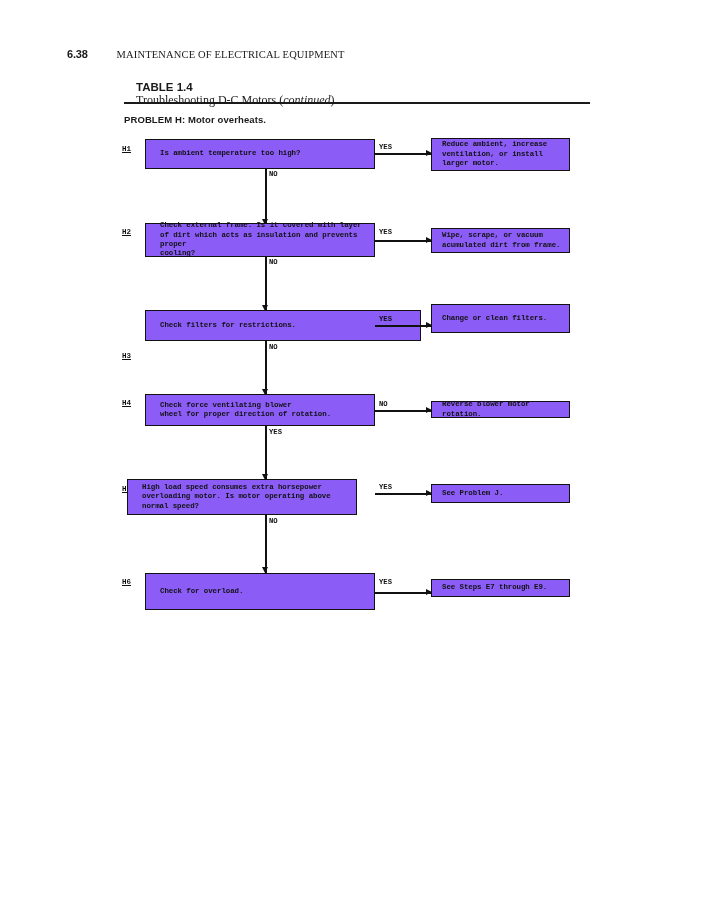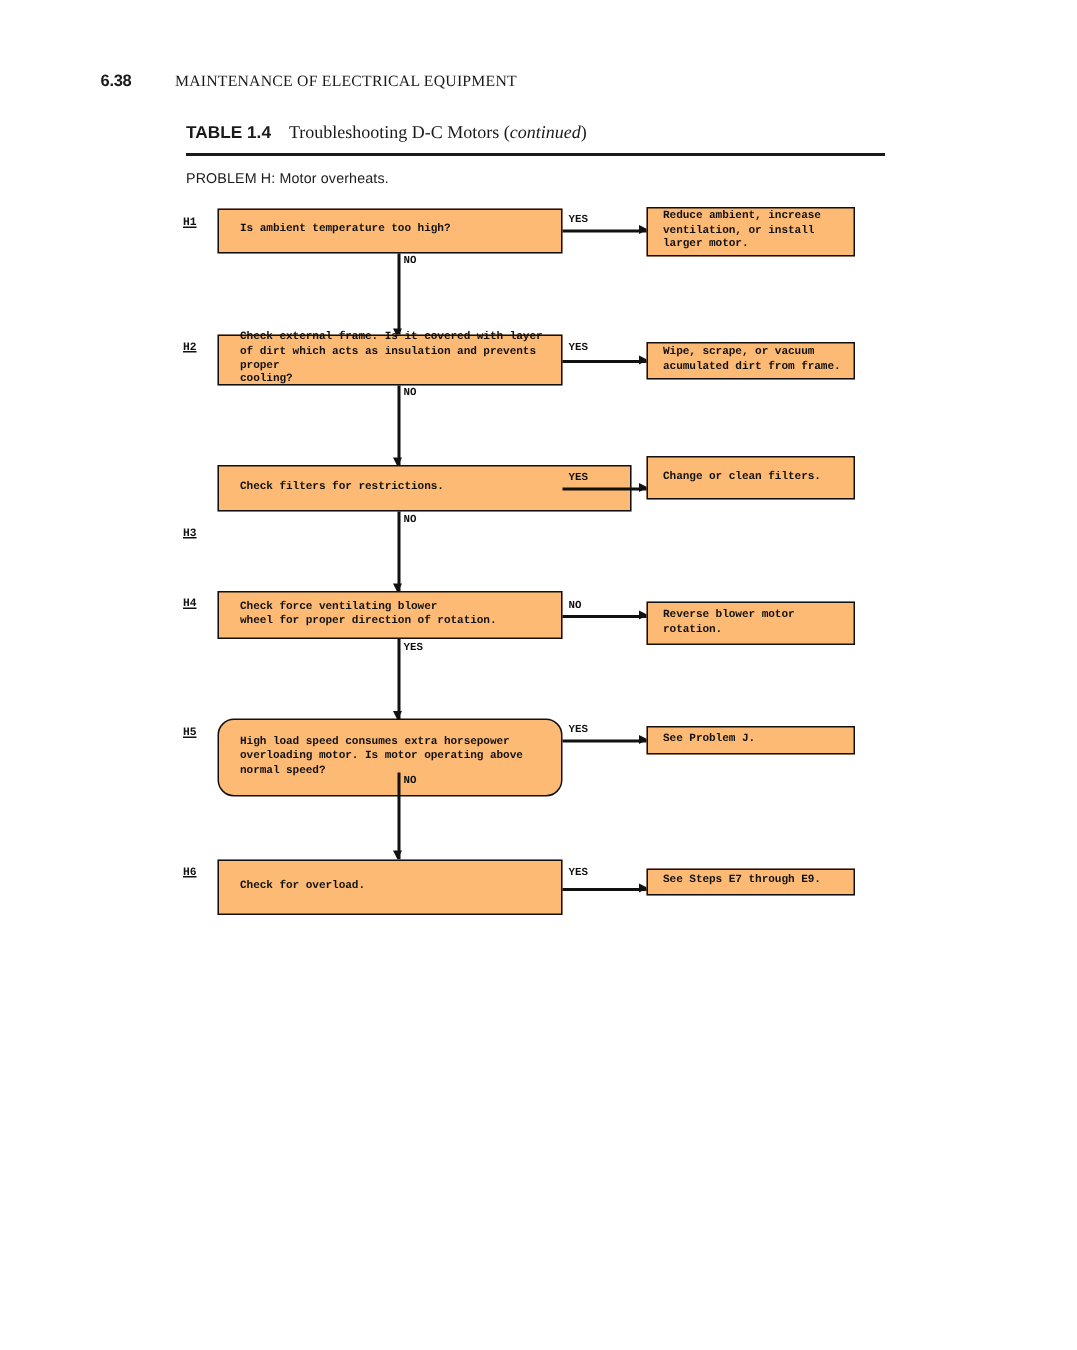--- a/index.html
+++ b/index.html
@@ -39,20 +39,21 @@
   }
 
   
   #table-caption {
     position: absolute;
     left: 124px;
     top: 81px;
     display: flex;
     align-items: baseline;
     white-space: nowrap;
+    flex-direction: column;
   }
   #table-number {
     font-family: "Liberation Sans", sans-serif;
     font-weight: bold;
     font-size: 11.5px;
   }
   #table-title {
     margin-left: 12px;
     font-size: 12px;
   }
@@ -67,21 +68,21 @@
     height: 1.6px;
     background: #1a1a1a;
   }
 
   
   #problem-heading {
     position: absolute;
     left: 124px;
     top: 114px;
     font-family: "Liberation Sans", sans-serif;
-    font-weight: normal;
+    font-weight: bold;
     font-size: 9.5px;
     letter-spacing: 0.1px;
   }
 
   
   #flowchart {
     position: absolute;
     left: 0;
     top: 0;
     width: 718px;
@@ -94,21 +95,21 @@
     font-weight: bold;
     font-size: 7.5px;
     color: #111;
     text-decoration: underline;
   }
 
   .node {
     position: absolute;
     border: 1.4px solid #111;
     box-sizing: border-box;
-    background: #fdba74;
+    background: #8b5cf6;
     display: flex;
     align-items: center;
   }
   .node-text {
     font-family: "Liberation Mono", monospace;
     font-size: 7.4px;
     line-height: 9.4px;
     font-weight: bold;
     color: #111;
     white-space: pre-line;
@@ -222,29 +223,29 @@
   <div class="branch-label" style="left:269px; top:343px;">NO</div>
 
   <div class="step-label" style="left:122px; top:399px;">H4</div>
   <div class="node question" style="left:145px; top:394px; width:230px; height:32px;">
     <div class="node-text">Check force ventilating blower
 wheel for proper direction of rotation.</div>
   </div>
   <div class="hline" style="left:375px; top:410px; width:58px;"></div>
   <div class="arrow-right" style="left:426px; top:407px;"></div>
   <div class="branch-label" style="left:379px; top:400px;">NO</div>
-  <div class="node action" style="left:431px; top:401px; width:139px; height:29px;">
+  <div class="node action" style="left:431px; top:401px; width:139px; height:17px;">
     <div class="node-text">Reverse blower motor rotation.</div>
   </div>
   <div class="vline" style="left:265px; top:426px; height:54px;"></div>
   <div class="arrow-down" style="left:262px; top:474px;"></div>
   <div class="branch-label" style="left:269px; top:428px;">YES</div>
 
   <div class="step-label" style="left:122px; top:485px;">H5</div>
-  <div class="node question" style="left:145px; top:479px; width:230px; height:52px;border-radius:11px;">
+  <div class="node question" style="left:127px; top:479px; width:230px; height:36px;">
     <div class="node-text">High load speed consumes extra horsepower
 overloading motor.  Is motor operating above
 normal speed?</div>
   </div>
   <div class="hline" style="left:375px; top:493px; width:58px;"></div>
   <div class="arrow-right" style="left:426px; top:490px;"></div>
   <div class="branch-label" style="left:379px; top:483px;">YES</div>
   <div class="node action" style="left:431px; top:484px; width:139px; height:19px;text-align:center;">
     <div class="node-text">See Problem J.</div>
   </div>

